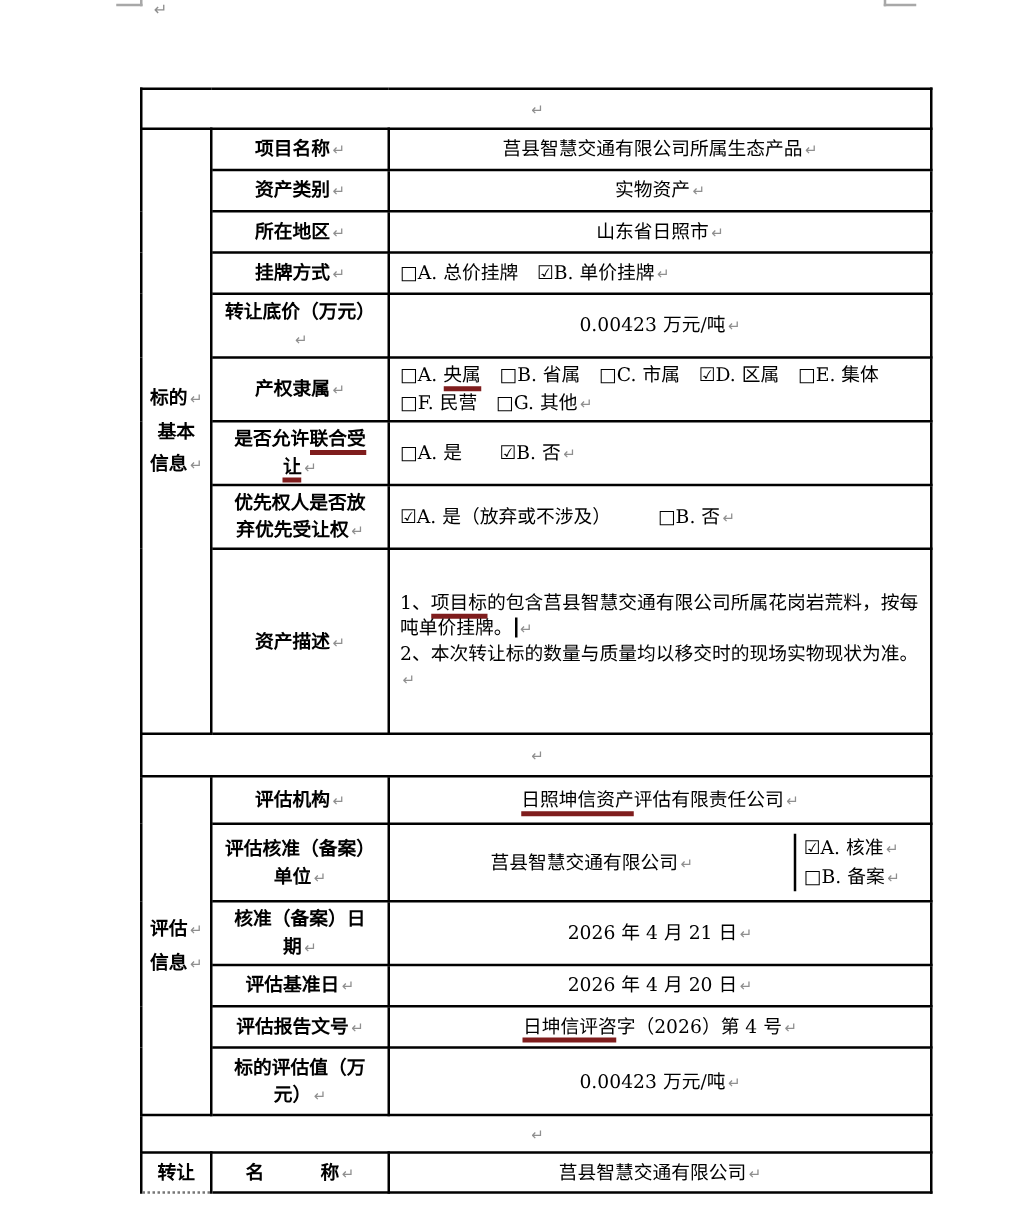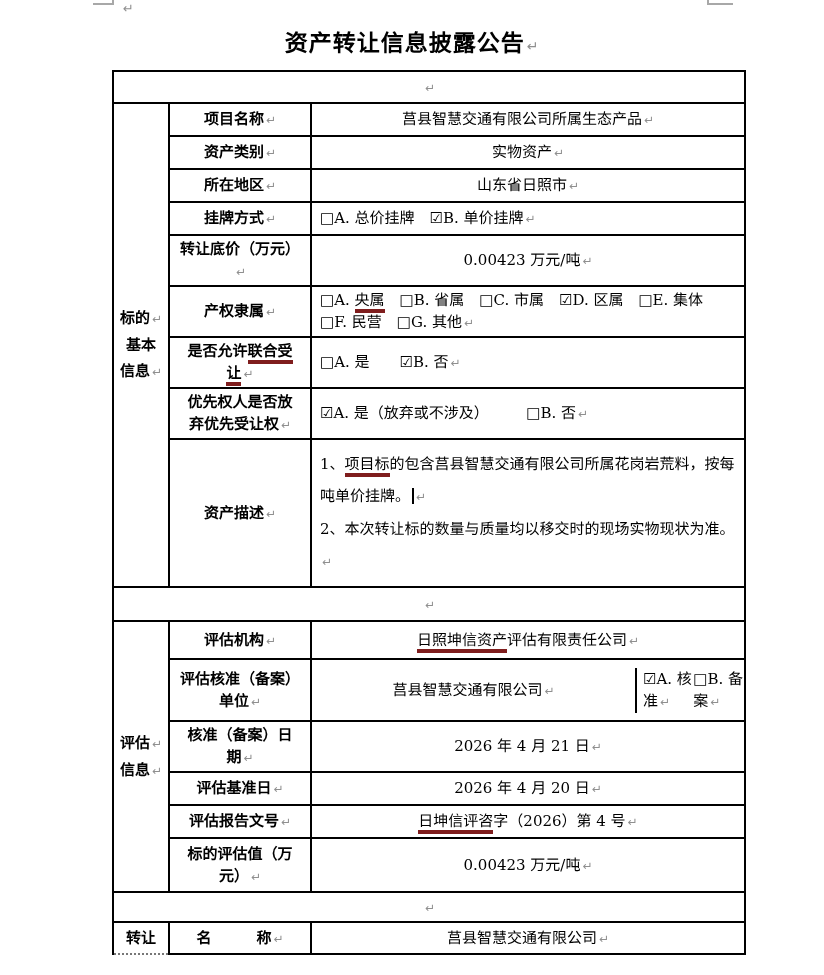--- a/index.html
+++ b/index.html
@@ -21,42 +21,39 @@
   table.doc{position:absolute;left:112px;top:70px;width:632px;
             border-collapse:collapse;table-layout:fixed;}
   td{border:2px solid #000;padding:2px 6px;vertical-align:middle;line-height:22px;}
   td.empty{text-align:center;}
   .lbl{font-family:"DejaVu Sans", sans-serif;font-weight:bold;text-align:center;}
   .val{font-family:"DejaVu Serif", serif;text-align:center;}
   .val-left{text-align:left;padding-left:8px;}
   .sec{font-family:"DejaVu Sans", sans-serif;font-weight:bold;text-align:center;line-height:26px;padding:2px 1px;}
   .u{border-bottom:4px solid #7f1d1d;}
   .caret{display:inline-block;width:2px;height:16px;background:#000;vertical-align:-3px;margin-left:2px;}
-  .desc{line-height:32px;}
+  .desc{line-height:20px;}
   .split{display:flex;align-items:stretch;height:100%;}
   .split-left{flex:0 0 323px;display:flex;align-items:center;justify-content:center;}
-  .split-right{flex:1;border-left:2px solid #000;display:flex;flex-direction:row;
+  .split-right{flex:1;border-left:2px solid #000;display:flex;flex-direction:column;
                justify-content:space-between;padding-left:6px;text-align:left;
                font-family:"DejaVu Serif", serif;}
   .dotted-bottom{border-bottom:2px dotted #777;}
 </style>
 </head>
 <body>
 
 <div class="page">
 
   <div class="crop crop-l-h"></div>
   <div class="crop crop-l-v"></div>
   <div class="crop crop-r-h"></div>
   <div class="crop crop-r-v"></div>
   <span class="pil top-pil">↵</span>
 
-  <div class="title">
-    <span>资产转让信息披露公告</span><span class="pil">↵</span>
-  </div>
 
   <table class="doc">
     <colgroup>
         <col style="width:56px">
         <col style="width:142px">
         <col style="width:434px">
       </colgroup>
 
     <tbody>
         <tr style="height:32px">

